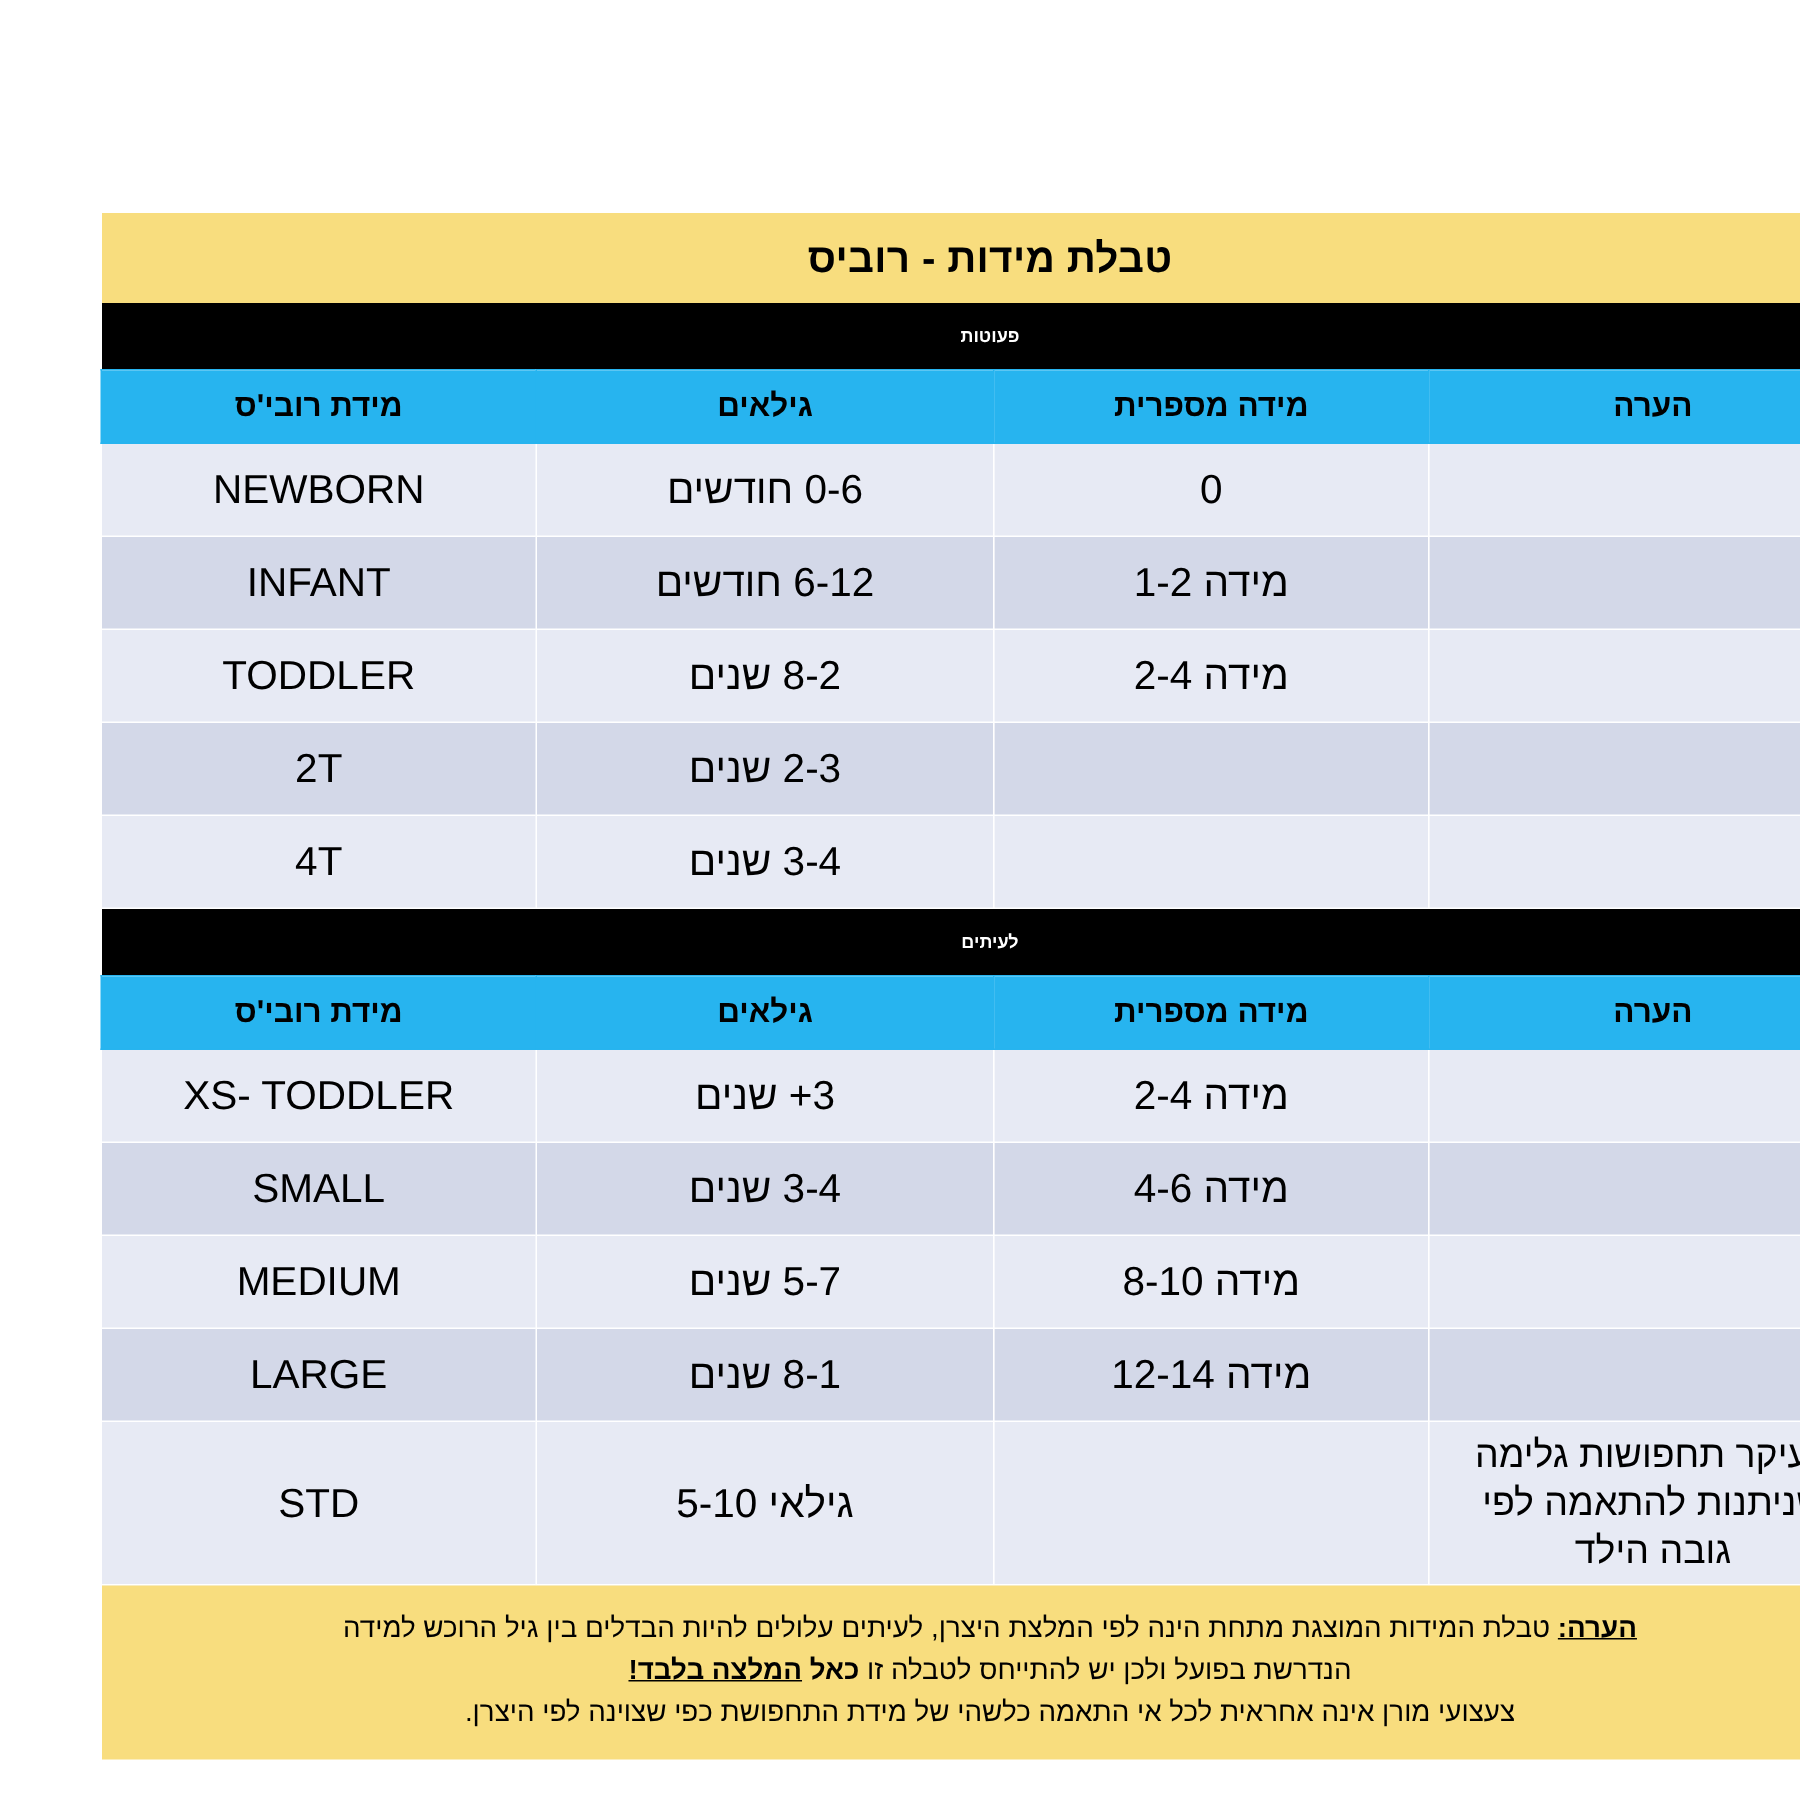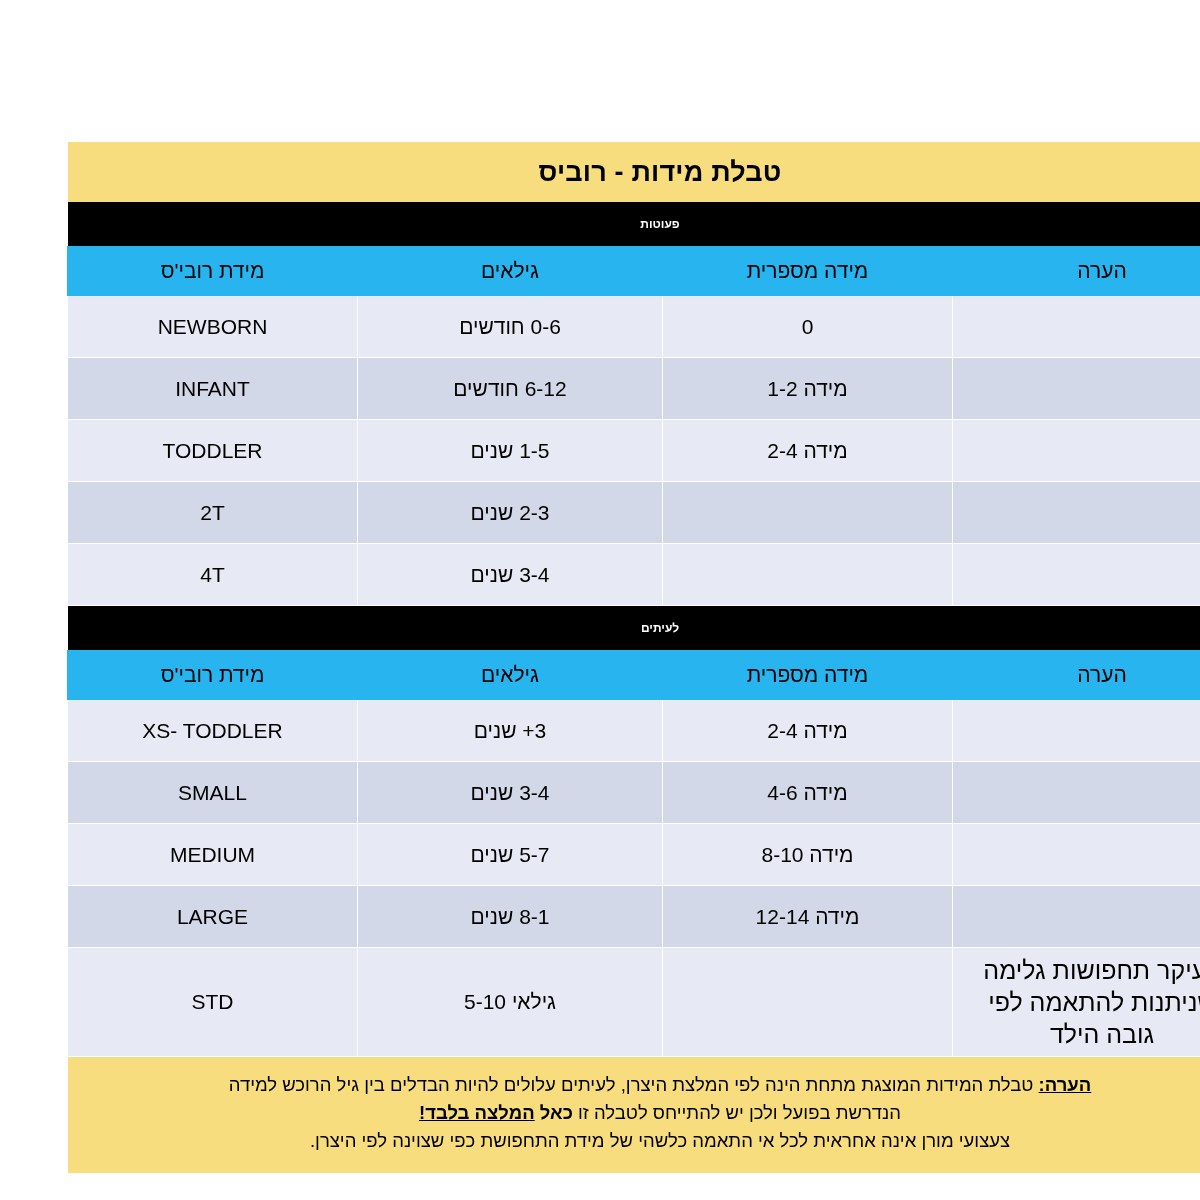--- a/index.html
+++ b/index.html
@@ -53,28 +53,28 @@
   }
   col.c-size { width: 290px; }
   col.c-age  { width: 305px; }
   col.c-num  { width: 290px; }
   col.c-note { width: 299px; }
 
   thead th {
     background: #27b4ef;
     height: 48px;
     font-size: 21px;
-    font-weight: normal;
+    font-weight: bold;
     text-align: center;
     border: 1px solid #27b4ef;
     padding: 0 20px;
   }
   tbody td {
     height: 49px;
-    font-size: 21px;
+    font-size: 27px;
     text-align: center;
     border: 1px solid #ffffff;
     padding: 0 0;
     vertical-align: middle;
   }
   tbody tr:nth-child(odd) td { background: #e7eaf4; }
   tbody tr:nth-child(even) td { background: #d3d8e8; }
 
   td.note-cell {
     font-size: 25px;
@@ -127,21 +127,21 @@
         </tr>
         <tr>
           <td class="note-cell"></td>
           <td>מידה 1-2</td>
           <td>6-12 חודשים</td>
           <td>INFANT</td>
         </tr>
         <tr>
           <td class="note-cell"></td>
           <td>מידה 2-4</td>
-          <td>1-5 שנים</td>
+          <td>8-2 שנים</td>
           <td>TODDLER</td>
         </tr>
         <tr>
           <td class="note-cell"></td>
           <td></td>
           <td>2-3 שנים</td>
           <td>2T</td>
         </tr>
         <tr>
           <td class="note-cell"></td>

